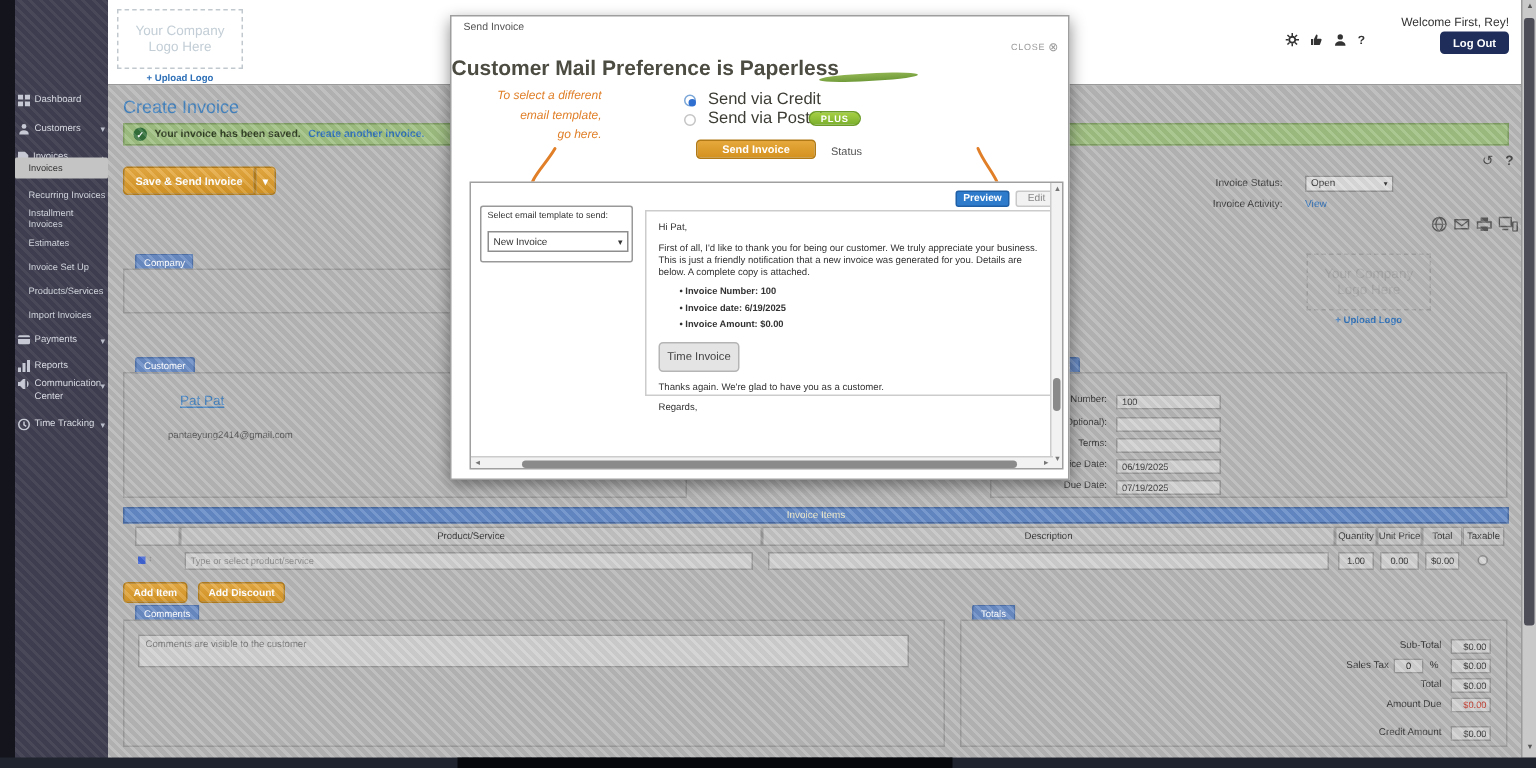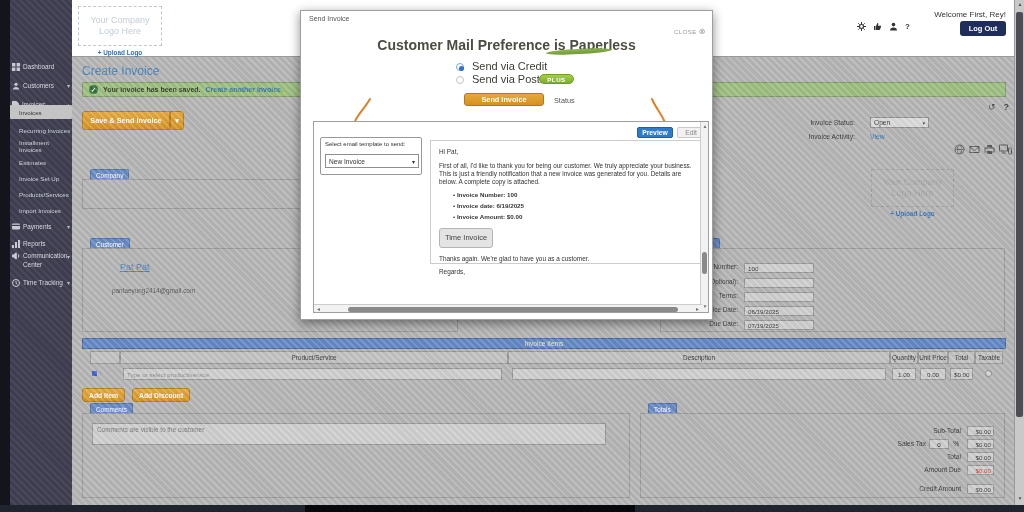--- a/index.html
+++ b/index.html
@@ -57,21 +57,21 @@
   .cell-input::placeholder{color:#8a8a8a;}
   .btn-small{height:14px;font-size:6.8px;padding:0 6px;}
   .tot-row{position:absolute;width:100%;height:10px;}
   .tot-label{position:absolute;right:43px;font-size:6.6px;color:#333;top:1px;}
   .tot-val{position:absolute;right:10px;width:27px;height:10px;border:1px solid #939393;background:rgba(255,255,255,.35);font-size:6.2px;color:#333;text-align:right;padding:0 2px;line-height:9px;}
 
   
   .modal{left:300px;top:10px;width:413px;height:310px;background:#fff;border:1px solid #9e9e9e;box-shadow:0 3px 10px rgba(0,0,0,.45);z-index:50;}
   .modal-title{left:8px;top:4px;font-size:7px;color:#555;}
   .modal-close{right:6px;top:16px;font-size:6px;color:#999;letter-spacing:.5px;display:flex;align-items:center;gap:2px;cursor:pointer;}
-  .modal-heading{left:0;top:26px;width:100%;text-align:center;font-size:14px;font-weight:bold;color:#4d4c42;}
+  .modal-heading{left:0;top:26px;width:100%;text-align:left;font-size:14px;font-weight:bold;color:#4d4c42;}
   .brush{left:245px;top:38px;width:66px;height:5px;background:linear-gradient(#8fb451,#6f9a38);border-radius:50%/60%;transform:rotate(-3deg);}
   .radio-outer{position:absolute;width:8px;height:8px;border-radius:50%;border:1px solid #9ab4d8;background:#fff;}
   .radio-outer.sel{border-color:#7aa6d8;}
   .radio-dot{position:absolute;left:1.5px;top:1.5px;width:5px;height:5px;border-radius:50%;background:#2f6fd0;}
   .radio-label{position:absolute;font-size:11px;color:#3d3d35;}
   .plus-badge{left:238px;top:63px;width:35px;height:10px;background:linear-gradient(#a6d044,#7cb02e);border:1px solid #6d9c27;border-radius:6px;color:#fff;font-size:6.2px;font-weight:bold;display:flex;align-items:center;justify-content:center;letter-spacing:.5px;}
   .send-btn{left:163px;top:82px;width:80px;height:13px;font-size:7.3px;}
   .cancel-link{left:253px;top:85px;font-size:7.3px;color:#555;cursor:pointer;}
   .annotation{font-size:8px;font-style:italic;color:#e07f28;line-height:13px;white-space:pre-line;}
   .preview-wrap{left:12px;top:110px;width:396px;height:192px;border:1px solid #a0a0a0;background:#fff;}
@@ -367,20 +367,23 @@
         <span class="radio-dot"></span>
       </div>
     <div class="abs radio-label" style="left:171px;top:49px;">Send via Credit</div>
     <div class="abs radio-outer" style="left:155px;top:65px;border-color:#c4c4c4;"></div>
     <div class="abs radio-label" style="left:171px;top:62px;">Send via Postal</div>
     <div class="abs plus-badge">PLUS</div>
 
     <div class="abs btn-orange send-btn">Send Invoice</div>
     <div class="abs cancel-link">Status</div>
 
+    <div class="abs annotation" style="left:22px;top:46px;width:78px;text-align:right;">To select a different
+email template,
+go here.</div>
     <div class="abs" style="left:42px;top:86px;">
       <svg width="30" height="40" viewBox="0 0 30 40">
           <path d="M27 2 C20 14, 11 20, 9 34" fill="none" stroke="#e07f28" stroke-width="2" stroke-linecap="round"></path>
           <path d="M4 28 L9 37 L15 30" fill="none" stroke="#e07f28" stroke-width="2" stroke-linecap="round" stroke-linejoin="round"></path>
         </svg>
     </div>
     <div class="abs" style="left:348px;top:86px;">
       <svg width="28" height="40" viewBox="0 0 28 40">
           <path d="M3 2 C8 14, 16 20, 19 34" fill="none" stroke="#e07f28" stroke-width="2" stroke-linecap="round"></path>
           <path d="M12 30 L19 37 L24 28" fill="none" stroke="#e07f28" stroke-width="2" stroke-linecap="round" stroke-linejoin="round"></path>

